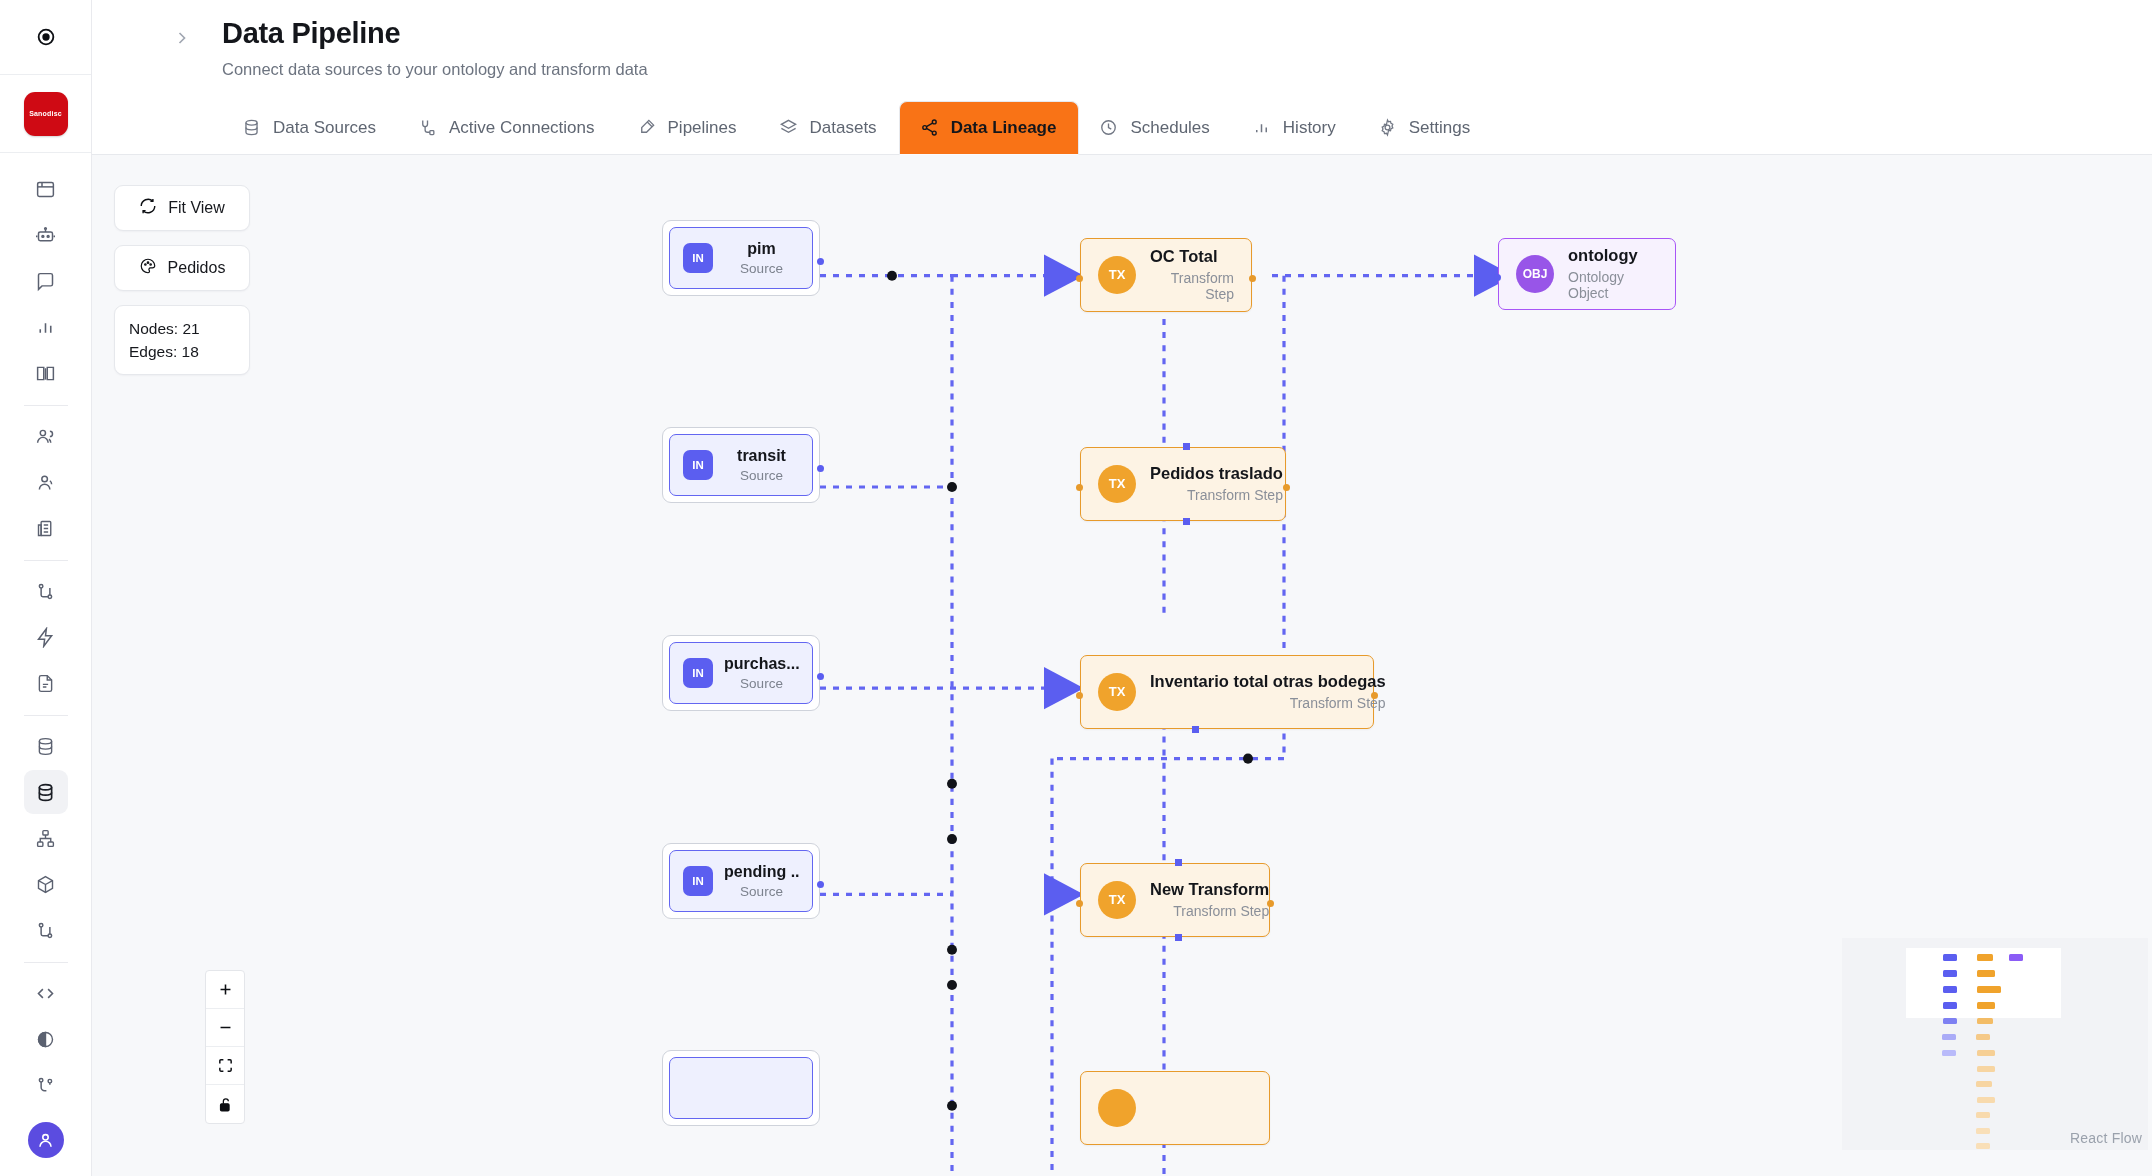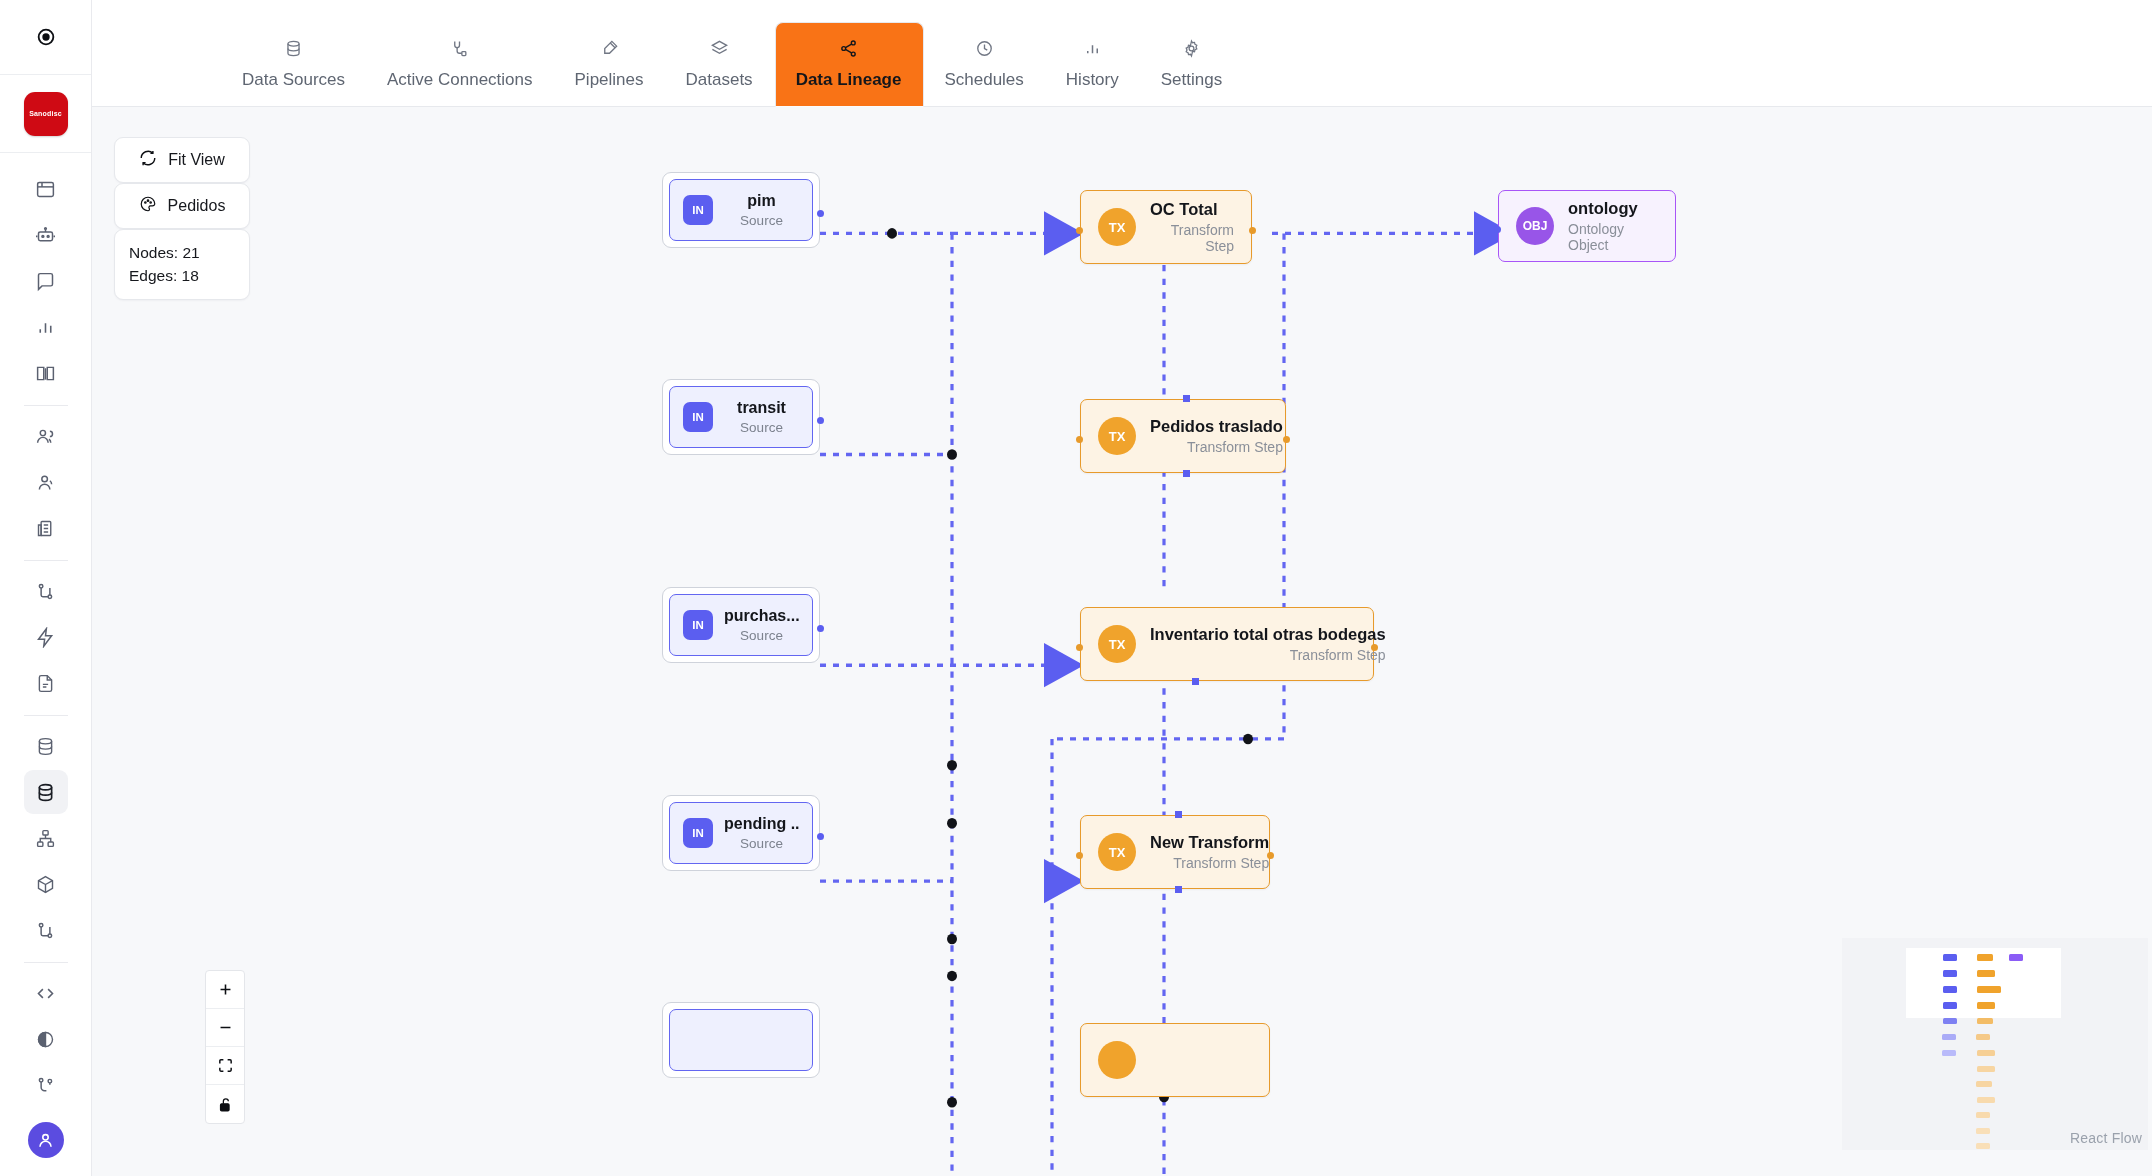--- a/index.html
+++ b/index.html
@@ -71,42 +71,41 @@
     border-bottom: 1px solid #e7e9ed;
     position: relative; z-index: 2;
     background: #fff;
   }
   .tab {
     display: flex; align-items: center; gap: 12px;
     padding: 16px 22px 16px 20px;
     font-size: 17px; color: #5f6672; cursor: pointer;
     border-radius: 8px 8px 0 0;
     white-space: nowrap;
-    flex-direction: column;
   }
   .tab .ico { display: flex; color: #717784; }
   .tab.active {
     background: #f97316; color: #14161b; font-weight: 600;
     border: 1px solid #e7e9ed; border-bottom: 1px solid #fbfbfc;
     margin-bottom: -1px;
   }
   .tab.active .ico { color: #14161b; }
 
   
   .canvas {
     position: relative; flex: 1;
     background: #f7f8fa;
     overflow: hidden;
   }
 
   .panel-left { position: absolute; top: 30px; left: 22px; z-index: 6; }
   .panel-btn {
     width: 136px; height: 46px; background: #fff; border: 1px solid #e6e8ec;
     border-radius: 9px; display: flex; align-items: center; justify-content: center;
-    gap: 11px; font-size: 16px; color: #16181d; cursor: pointer;
+    gap: 11px; font-size: 16px; color: #16181d; margin-bottom: 14px; cursor: pointer;
     box-shadow: 0 1px 2px rgba(16,24,40,.04);
   }
   .panel-stats {
     width: 136px; background: #fff; border: 1px solid #e6e8ec; border-radius: 9px;
     padding: 11px 14px; font-size: 15.5px; color: #16181d; line-height: 1.5;
     box-shadow: 0 1px 2px rgba(16,24,40,.04);
   }
 
   .zoomctl {
     position: absolute; left: 113px; bottom: 52px; z-index: 6;
@@ -340,20 +339,31 @@
     <div class="rail-avatar">
       <svg width="19" height="19" viewBox="0 0 24 24" fill="none" stroke="#fff" stroke-width="2">
           <circle cx="12" cy="8" r="3.4"></circle>
           <path d="M5 20a7 7 0 0 1 14 0"></path>
         </svg>
     </div>
   </div>
 
   <div class="main">
 
+    <div class="header-area" style="padding-top:18px;">
+      <div style="position:relative;">
+        <span style="position:absolute;left:-50px;top:10px;color:#a0a6b1;">
+          <svg width="20" height="20" viewBox="0 0 24 24" fill="none" stroke="currentColor" stroke-width="2">
+              <path d="M9 6l6 6-6 6"></path>
+            </svg>
+        </span>
+        <div class="page-title">Data Pipeline</div>
+        <div class="page-sub">Connect data sources to your ontology and transform data</div>
+      </div>
+    </div>
 
     <div class="tabs">
 
       <div class="tab">
         <span class="ico">
           <svg width="19" height="19" viewBox="0 0 24 24" fill="none" stroke="currentColor" stroke-width="1.7">
               <ellipse cx="12" cy="6" rx="7" ry="3"></ellipse>
               <path d="M5 6v12c0 1.7 3.1 3 7 3s7-1.3 7-3V6"></path>
               <path d="M5 12c0 1.7 3.1 3 7 3s7-1.3 7-3"></path>
             </svg>

